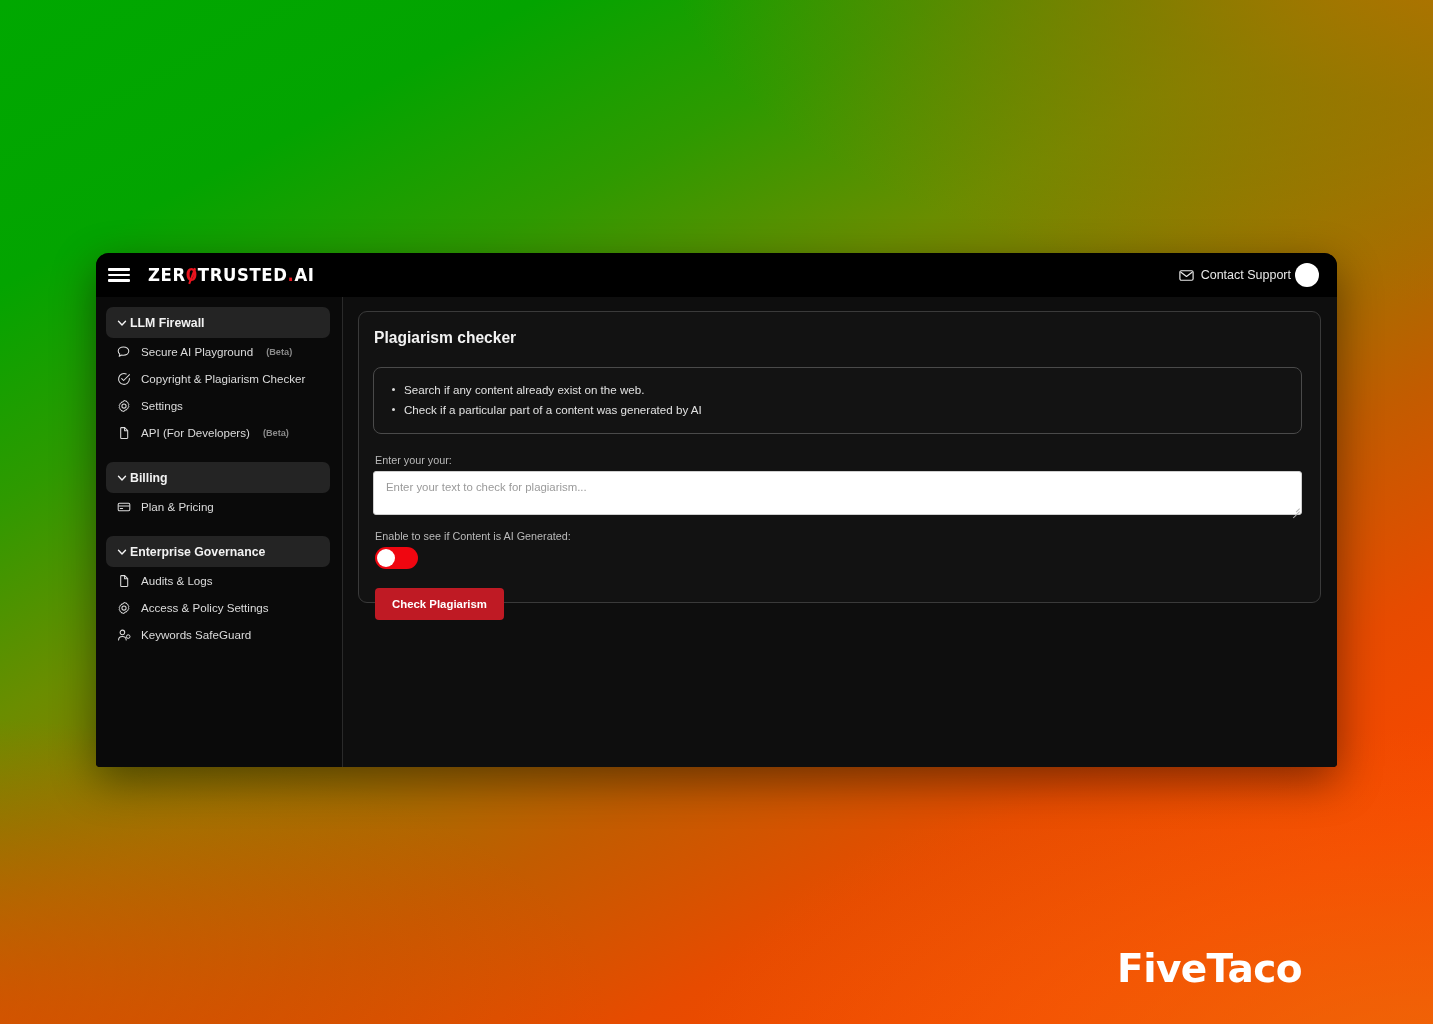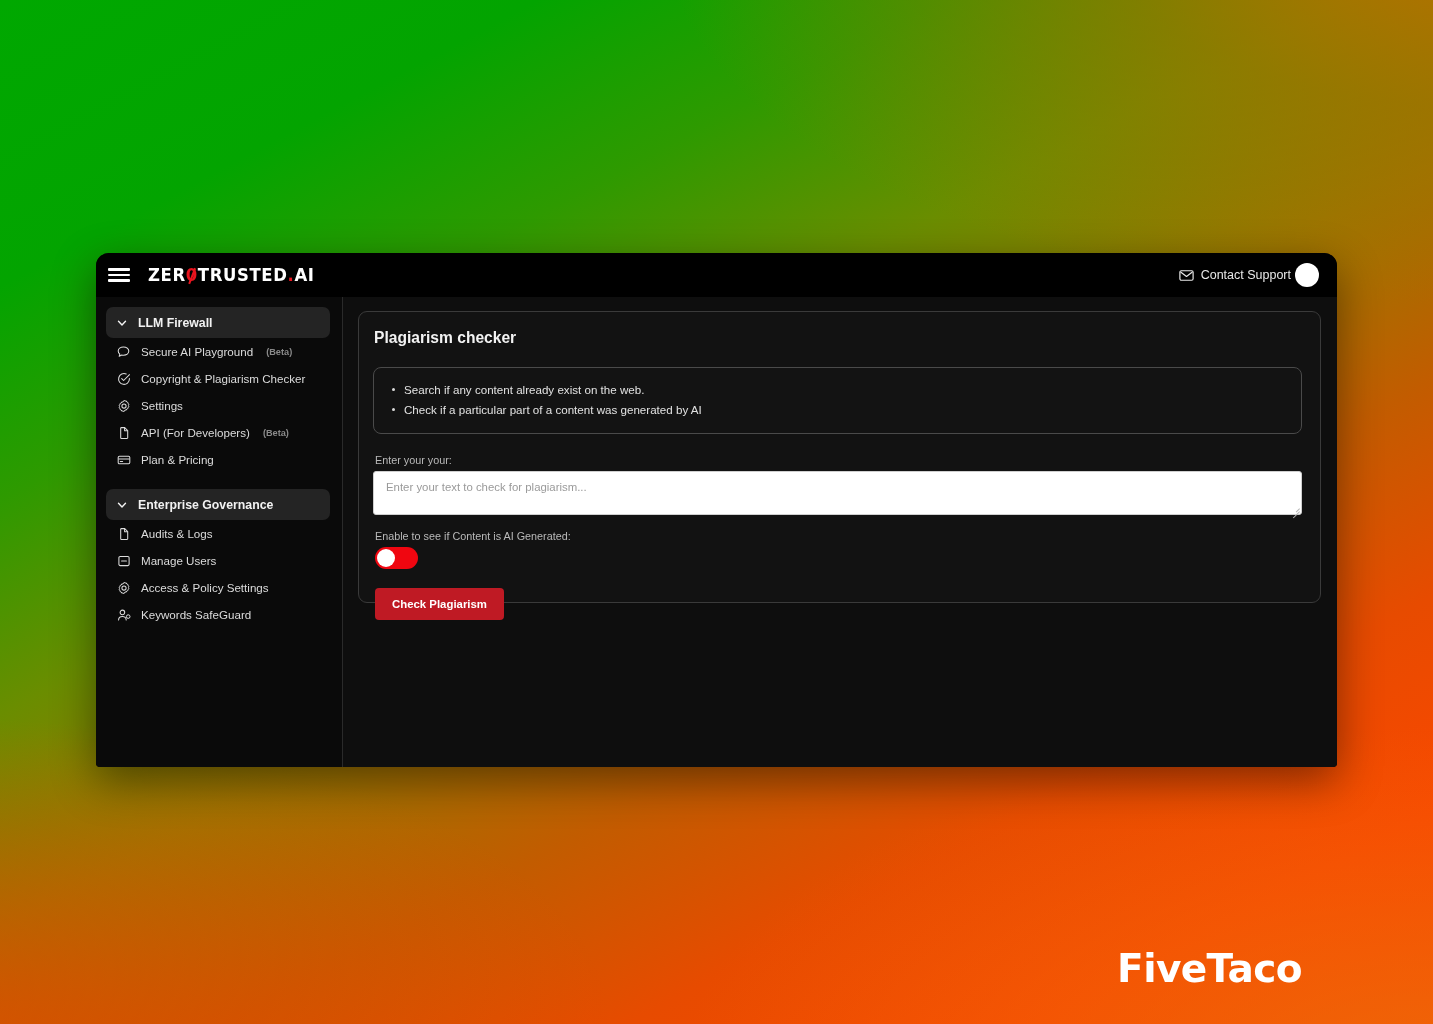--- a/index.html
+++ b/index.html
@@ -136,21 +136,21 @@
     flex: 0 0 247px;
     background: #0a0a0a;
     border-right: 1px solid #2a2a2a;
     padding: 10px 0 0 0;
     overflow: hidden;
   }
 
   .nav-group-header {
     display: flex;
     align-items: center;
-    gap: 10px;
+    gap: 2px;
     height: 31px;
     margin: 0 12px 0 10px;
     padding: 12px 10px;
     background: #242424;
     border-radius: 7px;
     color: #f2f2f2;
     font-size: 12.3px;
     font-weight: 700;
     cursor: pointer;
   }
@@ -381,20 +381,26 @@
 
       <div class="nav-item">
         <svg class="nav-icon" viewBox="0 0 14 14" fill="none">
           <path d="M4.4 1.6h3.3l3 3v7.1a.7.7 0 0 1-.7.7H4.4a.7.7 0 0 1-.7-.7V2.3a.7.7 0 0 1 .7-.7Z" stroke="#dcdcdc" stroke-width="1.05" stroke-linejoin="round"></path>
           <path d="M7.6 1.7v3.1h3.0" stroke="#dcdcdc" stroke-width="1.05" stroke-linejoin="round"></path>
         </svg>
         <span>API (For Developers)</span>
         <span class="beta">(Beta)</span>
       </div>
 
+      <div class="nav-group-header spaced">
+        <svg class="chev" viewBox="0 0 12 12" fill="none">
+          <path d="M2.5 4.3 L6 8 L9.5 4.3" stroke="#f2f2f2" stroke-width="1.4" stroke-linecap="round" stroke-linejoin="round"></path>
+        </svg>
+        <span>Billing</span>
+      </div>
 
       <div class="nav-item">
         <svg class="nav-icon" viewBox="0 0 14 14" fill="none">
           <rect x="1.2" y="3.3" width="11.6" height="7.4" rx="1.2" stroke="#dcdcdc" stroke-width="1.05"></rect>
           <path d="M1.4 5.9h11.2" stroke="#dcdcdc" stroke-width="1.05"></path>
           <path d="M3.3 8.4h2.3" stroke="#dcdcdc" stroke-width="1.05" stroke-linecap="round"></path>
         </svg>
         <span>Plan &amp; Pricing</span>
       </div>
 
@@ -406,27 +412,20 @@
       </div>
 
       <div class="nav-item">
         <svg class="nav-icon" viewBox="0 0 14 14" fill="none">
           <path d="M4.4 1.6h3.3l3 3v7.1a.7.7 0 0 1-.7.7H4.4a.7.7 0 0 1-.7-.7V2.3a.7.7 0 0 1 .7-.7Z" stroke="#dcdcdc" stroke-width="1.05" stroke-linejoin="round"></path>
           <path d="M7.6 1.7v3.1h3.0" stroke="#dcdcdc" stroke-width="1.05" stroke-linejoin="round"></path>
         </svg>
         <span>Audits &amp; Logs</span>
       </div>
 
-      <div class="nav-item">
-        <svg class="nav-icon" viewBox="0 0 14 14" fill="none">
-          <rect x="1.9" y="2.4" width="10.2" height="9.2" rx="1.3" stroke="#dcdcdc" stroke-width="1.05"></rect>
-          <path d="M4.6 7h4.8" stroke="#dcdcdc" stroke-width="1.15" stroke-linecap="round"></path>
-        </svg>
-        <span>Manage Users</span>
-      </div>
 
       <div class="nav-item">
         <svg class="nav-icon" viewBox="0 0 14 14" fill="none">
           <circle cx="7" cy="7" r="2.1" stroke="#dcdcdc" stroke-width="1.05"></circle>
           <path d="M7 1.3 8 2.1 9.2 1.8 9.7 3l1.2.4.1 1.25 1 .75-.55 1.1.55 1.1-1 .75-.1 1.25-1.2.4-.5 1.2-1.2-.3L7 12.7l-1-.8-1.2.3-.5-1.2-1.2-.4-.1-1.25-1-.75L2.55 7.5 2 6.4l1-.75.1-1.25L4.3 4l.5-1.2 1.2.3L7 1.3Z" stroke="#dcdcdc" stroke-width="0.95" stroke-linejoin="round"></path>
         </svg>
         <span>Access &amp; Policy Settings</span>
       </div>
 
       <div class="nav-item">

